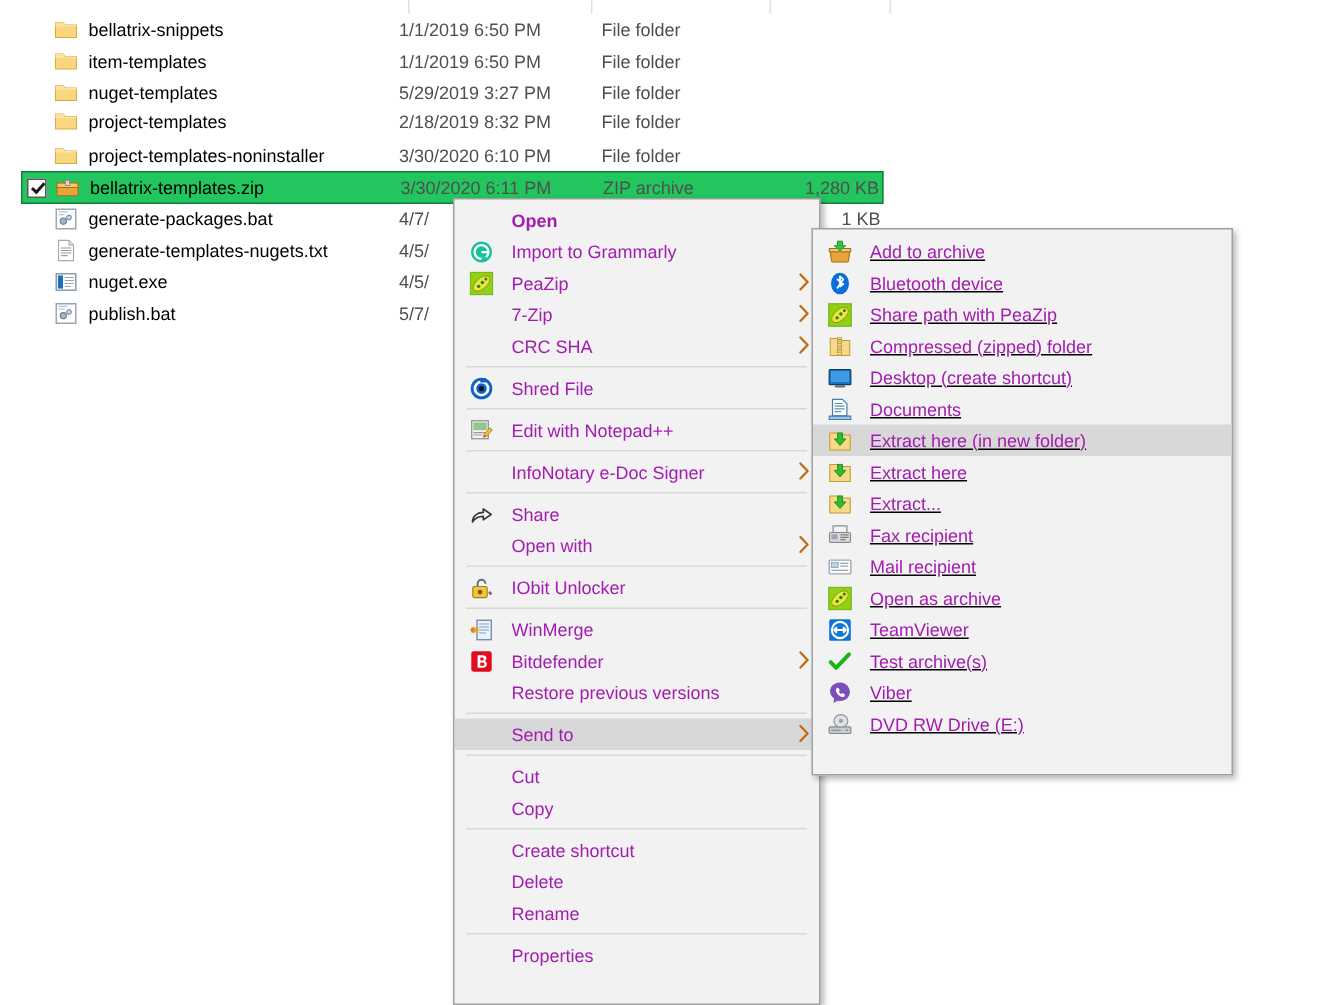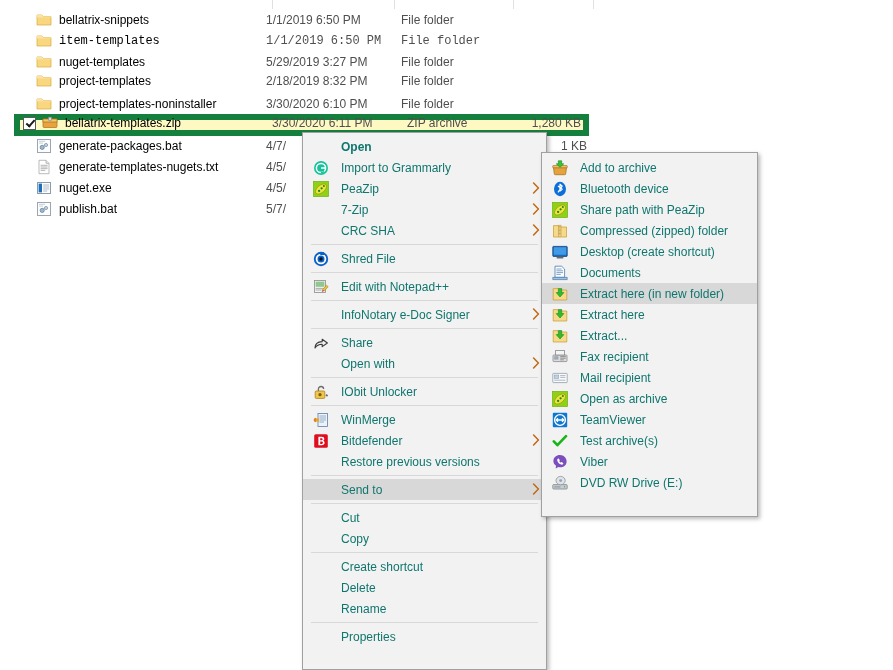--- a/index.html
+++ b/index.html
@@ -35,23 +35,22 @@
   .file-row {
     position: absolute;
     left: 14px;
     width: 575px;
     height: 22px;
     display: flex;
     align-items: center;
     box-sizing: border-box;
   }
   .file-row.selected {
-    background: #fef9c3;
-    border: 6px solid #15803d;
-    align-items: flex-end;
+    background: #22c55e;
+    border: 1px solid #15803d;
   }
   .row-check {
     width: 19px;
     flex: 0 0 19px;
     display: flex;
     align-items: center;
     justify-content: center;
   }
   .cbox {
     width: 13px; height: 13px;
@@ -124,23 +123,24 @@
   #ctx-menu {
     left: 302px;
     top: 132px;
     width: 245px;
     height: 538px;
     padding-top: 3px;
   }
   #send-to-submenu {
     left: 541px;
     top: 152px;
-    width: 217px;
+    width: 281px;
     height: 365px;
     padding-top: 4px;
+    text-decoration: underline;
   }
   .mi {
     position: relative;
     height: 21px;
     display: flex;
     align-items: center;
     padding: 0 6px 0 6px;
     box-sizing: border-box;
     cursor: default;
     white-space: nowrap;
@@ -149,21 +149,21 @@
   .mi-icon {
     width: 24px;
     flex: 0 0 24px;
     display: flex;
     align-items: center;
     justify-content: center;
   }
   .mi-label {
     flex: 1 1 auto;
     padding-left: 8px;
-    color: #0f766e;
+    color: #a21caf;
     font-size: 12px;
     overflow: hidden;
     text-overflow: ellipsis;
   }
   .mi.bold .mi-label { font-weight: bold; }
   .mi-arrow {
     flex: 0 0 14px;
     color: #c06a13;
     font-size: 13px;
     text-align: right;
@@ -190,21 +190,21 @@
           <svg class="ic" width="16" height="16" viewBox="0 0 16 16">
             <path d="M1 3h5l1.2 1.6H15V13H1z" fill="#f9d77e" stroke="#d9ab3c" stroke-width=".7"></path>
             <path d="M1 3h5l1.2 1.6H15v1H1z" fill="#fbe3a5"></path>
           </svg>
         </span>
         <div class="row-name">bellatrix-snippets</div>
         <div class="row-date">1/1/2019 6:50 PM</div>
         <div class="row-type">File folder</div>
         <div class="row-size"></div>
       </div>
-      <div class="file-row" style="top: 30px; font-family: Liberation Mono, monospace;">
+      <div class="file-row" style="top: 30px;">
         <div class="row-check"></div>
         <span class="row-icon">
           <svg class="ic" width="16" height="16" viewBox="0 0 16 16">
             <path d="M1 3h5l1.2 1.6H15V13H1z" fill="#f9d77e" stroke="#d9ab3c" stroke-width=".7"></path>
             <path d="M1 3h5l1.2 1.6H15v1H1z" fill="#fbe3a5"></path>
           </svg>
         </span>
         <div class="row-name">item-templates</div>
         <div class="row-date">1/1/2019 6:50 PM</div>
         <div class="row-type">File folder</div>

